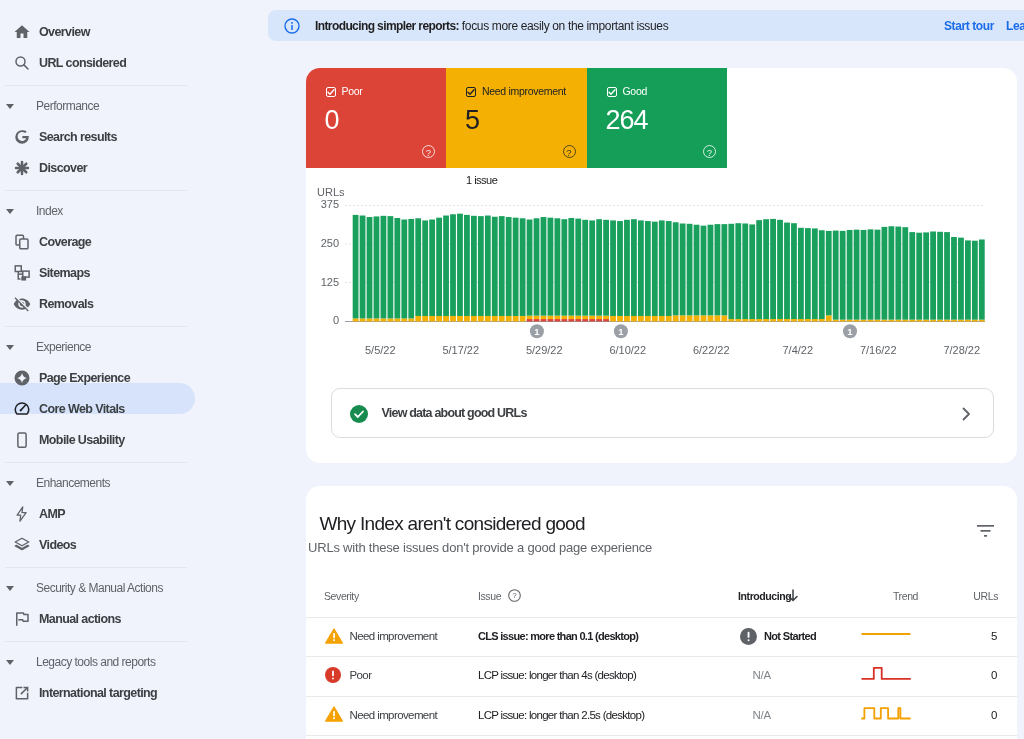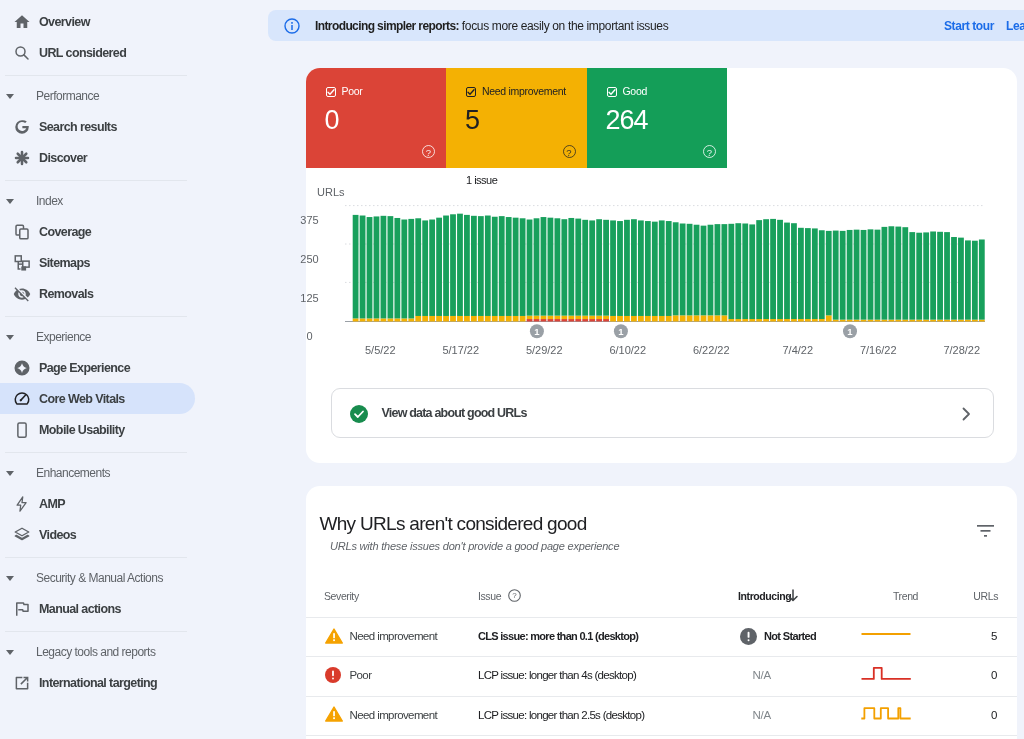--- a/index.html
+++ b/index.html
@@ -1,19 +1,19 @@
 <!DOCTYPE html>
 <html><head><meta charset="utf-8"><style>
 * { margin:0; padding:0; box-sizing:border-box; }
 html,body { width:1024px; height:739px; overflow:hidden; background:#f0f3fb;
   font-family:"Liberation Sans", sans-serif; color:#202124; }
 .abs { position:absolute; }
 
 
-#side { position:absolute; left:0; top:0; width:260px; height:739px; padding-top:6px; }
+#side { position:absolute; left:0; top:0; width:260px; height:739px; padding-top:16px; }
 .nitem { height:31px; display:flex; align-items:center; position:relative; }
 .nitem .ic { position:absolute; left:13px; width:18px; height:18px; display:flex; align-items:center; justify-content:center; }
 .nitem .tx { position:absolute; left:39px; font-size:12.5px; font-weight:700; color:#3c4043; letter-spacing:-0.6px; }
 .sect { margin-top:7px; height:36px; position:relative; }
 .sect::before { content:''; position:absolute; left:5px; top:0; width:182px; height:1px; background:#e2e6ed; }
 .sect .tri { position:absolute; left:6px; top:19px; width:0; height:0;
   border-left:4.5px solid transparent; border-right:4.5px solid transparent; border-top:5px solid #5f6368; }
 .sect .stx { position:absolute; left:36px; top:14px; font-size:12px; color:#5f6368; letter-spacing:-0.5px; }
 .pill { position:absolute; left:0; top:383px; width:195px; height:31px; background:#d6e3fb; border-radius:0 16px 16px 0; }
 
@@ -30,30 +30,30 @@
 
 .card { position:absolute; top:67.5px; height:100.5px; }
 .card .cb { position:absolute; left:20px; top:19.5px; width:10px; height:10px; border:1.5px solid; border-radius:2px; }
 .card .cbl { position:absolute; left:36px; top:17px; font-size:10.5px; letter-spacing:-0.3px; line-height:13px; white-space:nowrap; }
 .card .num { position:absolute; left:19px; top:39px; font-size:27px; line-height:27px; font-weight:400; letter-spacing:-1px; }
 .card .sub { position:absolute; left:20px; top:82px; font-size:11px; letter-spacing:-0.5px; line-height:13px;margin-top:24px; }
 .card .q { position:absolute; right:11px; top:77.5px; width:13px; height:13px; border:1px solid; border-radius:50%;
   font-size:9.5px; text-align:center; line-height:13px; font-weight:500; }
 
 
-.ylab { position:absolute; left:280px; width:59px; text-align:center; font-size:11px; color:#5f6368;margin-top:16px; }
+.ylab { position:absolute; left:280px; width:59px; text-align:right; font-size:11px; color:#5f6368; }
 .dlab { position:absolute; top:344px; width:80px; text-align:right; font-size:11px; color:#5f6368; }
 #urlslab { position:absolute; left:317px; top:186px; font-size:11px; color:#5f6368; }
 
 
 #viewrow { position:absolute; left:331px; top:387.5px; width:663px; height:50px; border:1px solid #dadce0; border-radius:9px; background:#fff; }
 
 
 #p2head { position:absolute; left:319.5px; top:513px; font-size:19px; color:#202124; letter-spacing:-0.7px; }
-#p2sub { position:absolute; left:330px; top:540px; font-size:11px; color:#5f6368; letter-spacing:-0.2px;font-style:italic; }
+#p2sub { position:absolute; left:308px; top:540px; font-size:13px; color:#5f6368; letter-spacing:-0.2px; }
 .th { position:absolute; top:590px; font-size:10.5px; color:#5f6368; font-weight:400; letter-spacing:-0.4px; }
 .trow { position:absolute; left:305.5px; width:711px; height:39.3px; }
 .tdiv { position:absolute; left:305.5px; width:711px; height:1px; background:#e8eaed; }
 .sevtx { position:absolute; left:44px; top:13px; font-size:11.5px; letter-spacing:-0.6px; color:#3c4043; }
 .isstx { position:absolute; left:172.5px; top:13px; font-size:11.5px; letter-spacing:-0.7px; color:#202124; }
 .valna { position:absolute; left:439px; top:13px; font-size:11.5px; letter-spacing:-0.3px; color:#80868b;margin-left:8px; }
 .urls { position:absolute; left:612px; width:80px; top:13px; font-size:11.5px; color:#202124; text-align:right; }
 </style></head>
 <body>
 
@@ -488,21 +488,21 @@
     <circle cx="9" cy="9" r="9" fill="#188c4e"></circle>
     <path d="M5 9.2 L7.8 12 L13 6.5" fill="none" stroke="#fff" stroke-width="1.8" stroke-linecap="round" stroke-linejoin="round"></path>
   </svg>
   <div class="abs" style="left:49.5px;top:17px;font-size:12.5px;font-weight:700;letter-spacing:-0.8px;color:#3c4043">View data about good URLs</div>
   <svg class="abs" style="left:627px;top:18px" width="14" height="14" viewBox="0 0 14 14">
     <path d="M4.5 1.5 L10 7 L4.5 12.5" fill="none" stroke="#5f6368" stroke-width="1.8" stroke-linecap="round" stroke-linejoin="round"></path>
   </svg>
 </div>
 
 <div id="panel2"></div>
-<div id="p2head">Why URLs aren't considered good</div>
+<div id="p2head">Why Index aren't considered good</div>
 <div id="p2sub">URLs with these issues don't provide a good page experience</div>
 <svg class="abs" style="left:977px;top:523px" width="17" height="16" viewBox="0 0 17 16">
   <rect x="0" y="2" width="17" height="1.7" fill="#5f6368"></rect>
   <rect x="3.5" y="7" width="10" height="1.7" fill="#5f6368"></rect>
   <rect x="7" y="12" width="3" height="1.7" fill="#5f6368"></rect>
 </svg>
 
 <div class="th" style="left:324px">Severity</div>
 <div class="th" style="left:478px">Issue</div>
 <svg class="abs" style="left:508px;top:589px" width="13" height="13" viewBox="0 0 13 13">

